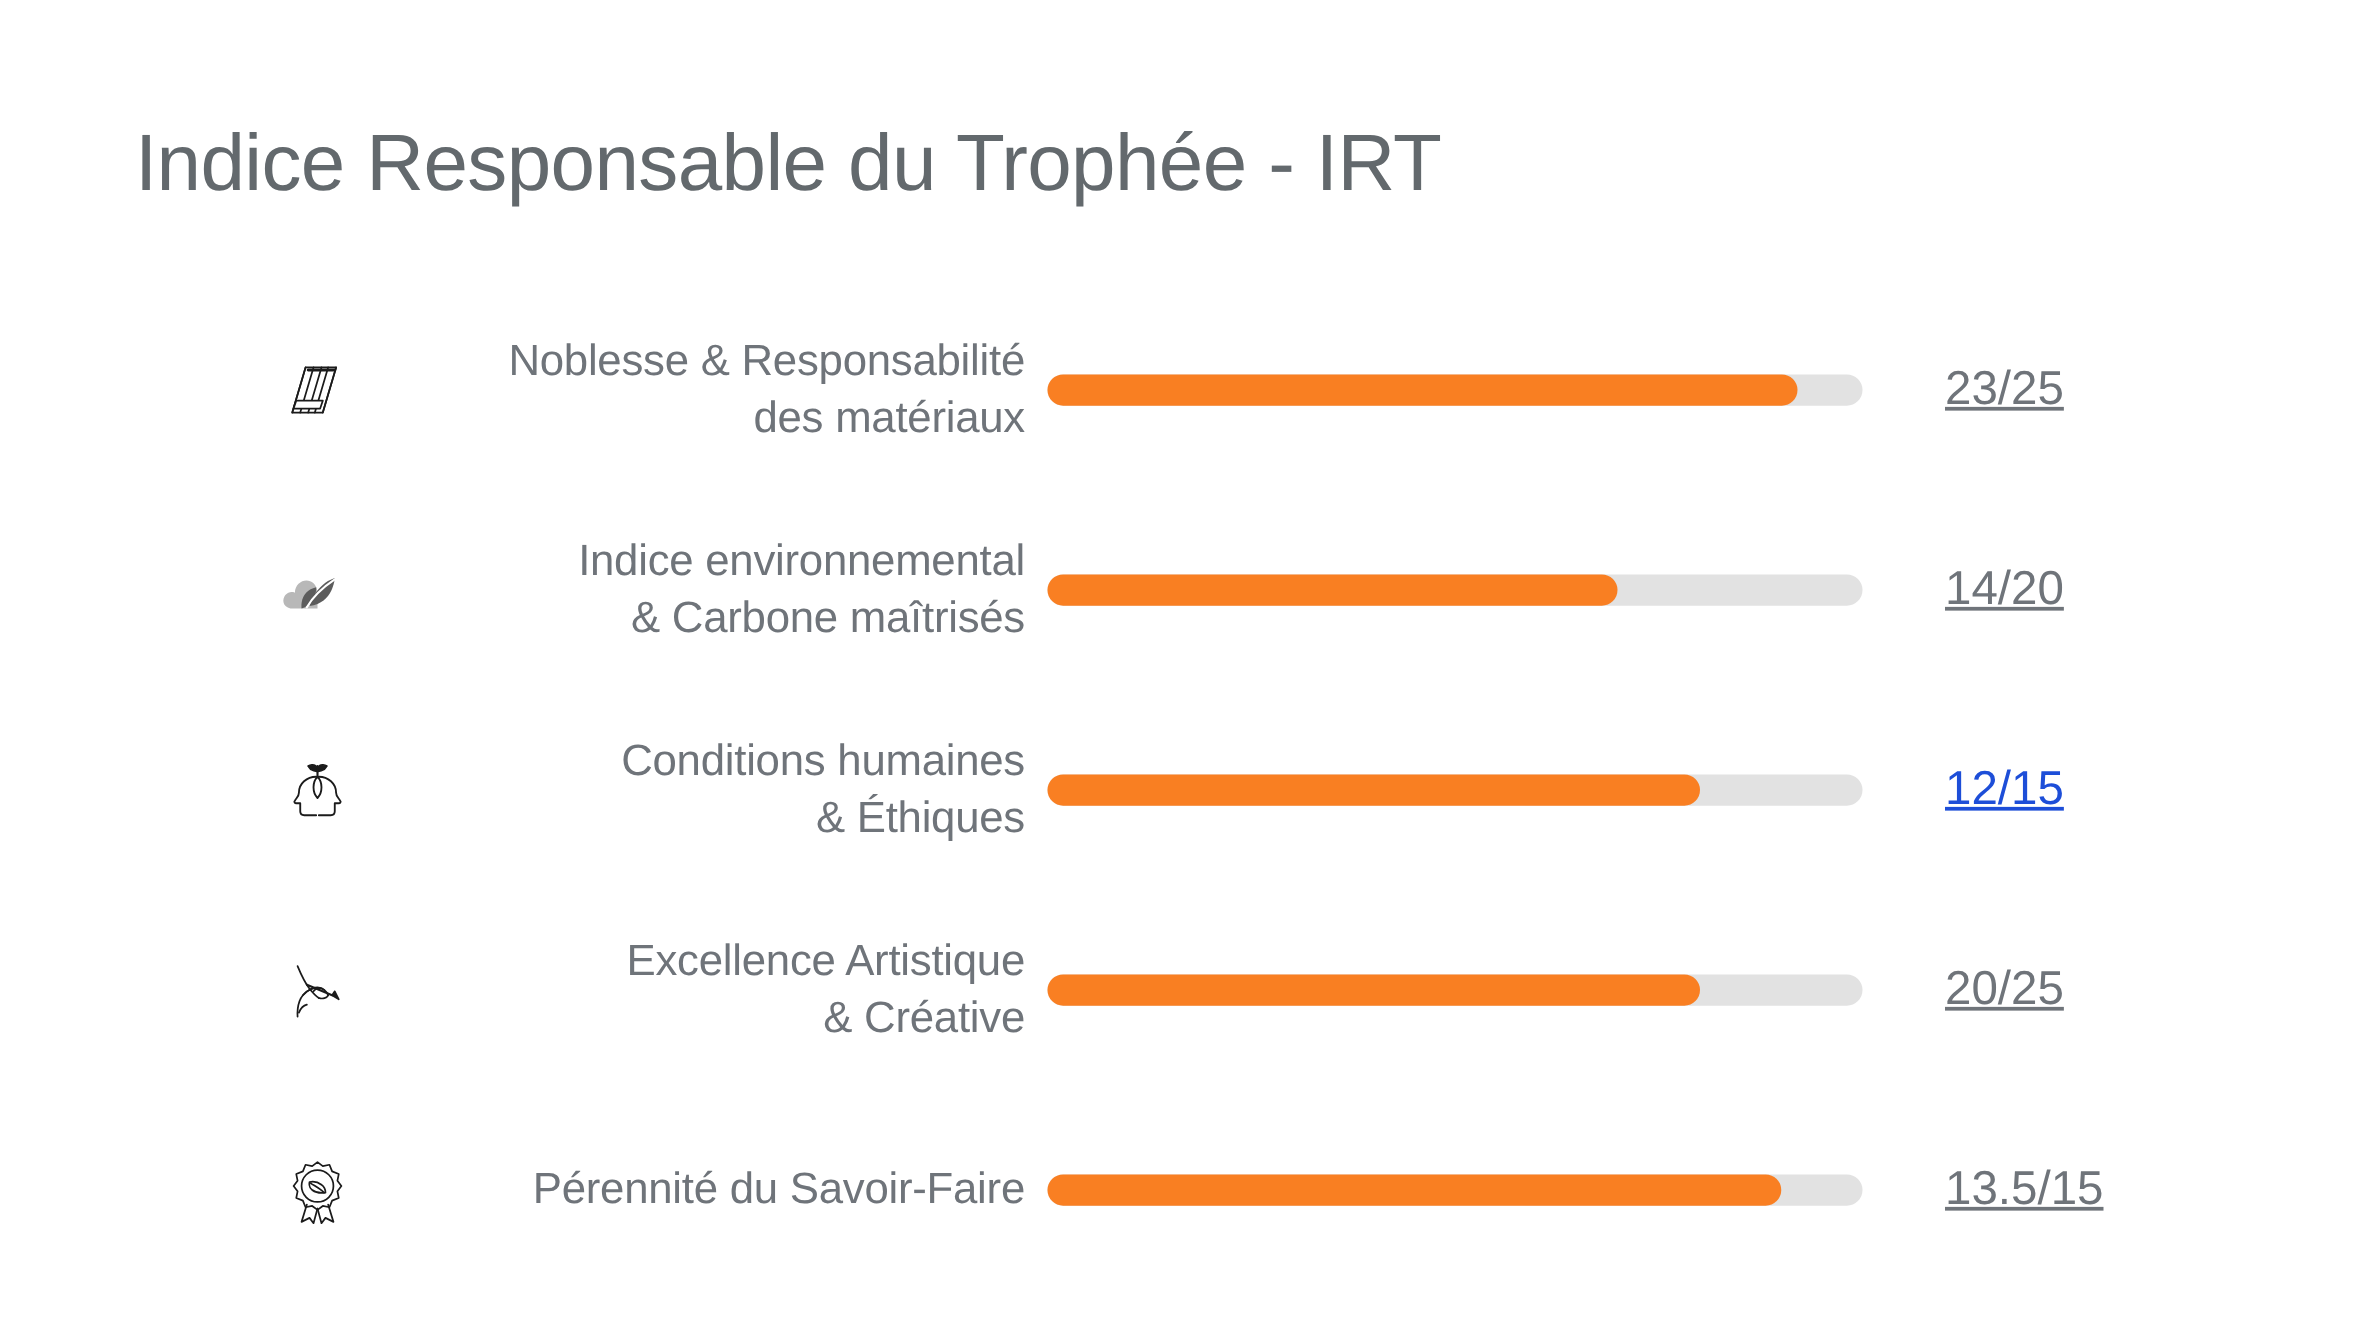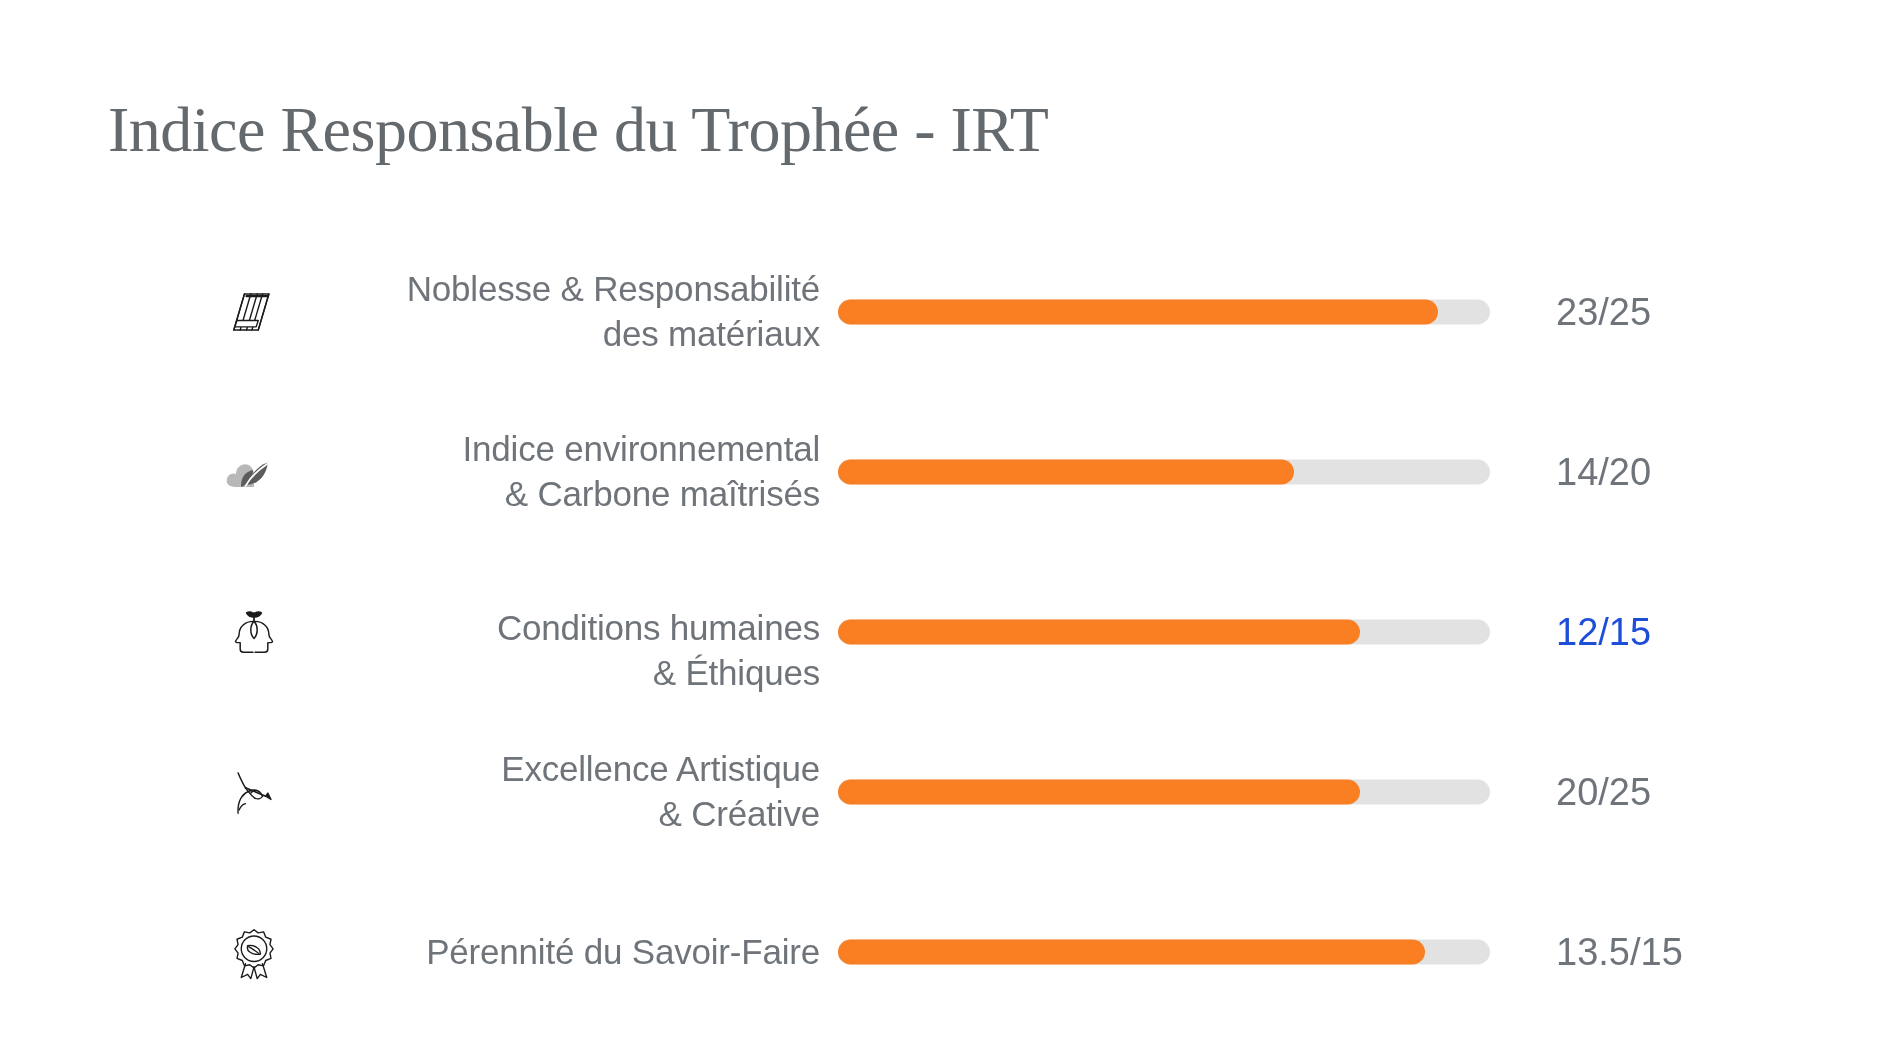--- a/index.html
+++ b/index.html
@@ -108,28 +108,29 @@
     position: absolute;
     left: 1556px;
     width: 260px;
     top: 50%;
     transform: translateY(-50%);
     font-size: 38px;
     color: #6f747a;
     letter-spacing: 0px;
     text-align: left;
     white-space: nowrap;
+    text-decoration: underline;
   }
 </style>
 </head>
 <body>
 
 <div class="slide" style="background: rgb(255, 255, 255);">
 
-  <div class="page-title" style="color: rgb(99, 105, 109); font-family: Liberation Serif, serif;">Indice Responsable du Trophée - IRT</div>
+  <div class="page-title" style="color: rgb(99, 105, 109);">Indice Responsable du Trophée - IRT</div>
 
   <div class="rows">
 
     <div class="row">
       <div class="row-icon">
         <svg viewBox="0 0 64 64" fill="none" stroke="#1b1b1b" stroke-width="1.3" stroke-linejoin="round" stroke-linecap="round">
           <path d="M23 15 H46 L36 49 H13 Z"></path>
           <path d="M23 15 L13 49"></path>
           <path d="M29 15 L19 49"></path>
           <path d="M35 15 L25 49"></path>
@@ -174,21 +175,21 @@
       <div class="row-icon">
         <svg viewBox="0 0 64 64" fill="none" stroke="#1b1b1b" stroke-width="1.4" stroke-linejoin="round" stroke-linecap="round">
           <path d="M31 22 C24 22 18 27 18 34 C18 37 16 38 15 40 C14 41 15 42 16 42 L19 42 L19 48 C19 50 20 51 22 51 L31 51"></path>
           <path d="M33 22 C40 22 46 27 46 34 C46 37 48 38 49 40 C50 41 49 42 48 42 L45 42 L45 48 C45 50 44 51 42 51 L33 51"></path>
           <path d="M32 22 L32 14" stroke-width="1.6"></path>
           <path d="M32 18 C32 18 27 18 25 14 C25 14 30 11 32 16 Z" fill="#1b1b1b"></path>
           <path d="M32 18 C32 18 37 18 39 14 C39 14 34 11 32 16 Z" fill="#1b1b1b"></path>
           <path d="M32 22 C36 26 36 34 32 38 C28 34 28 26 32 22 Z"></path>
         </svg>
       </div>
-      <div class="row-label" style="color: rgb(111, 116, 122); margin-top: 19px;">
+      <div class="row-label" style="color: rgb(111, 116, 122);">
         <span>Conditions humaines</span>
         <span class="l2">&amp; Éthiques</span>
       </div>
       <div class="bar-wrap">
         <div class="bar-track" style="background: rgb(226, 226, 226);"></div>
         <div class="bar-fill" style="width: 80%; background: rgb(249, 127, 34);"></div>
       </div>
       <div class="row-score" style="color: #1d4ed8;">12/15</div>
     </div>
 

